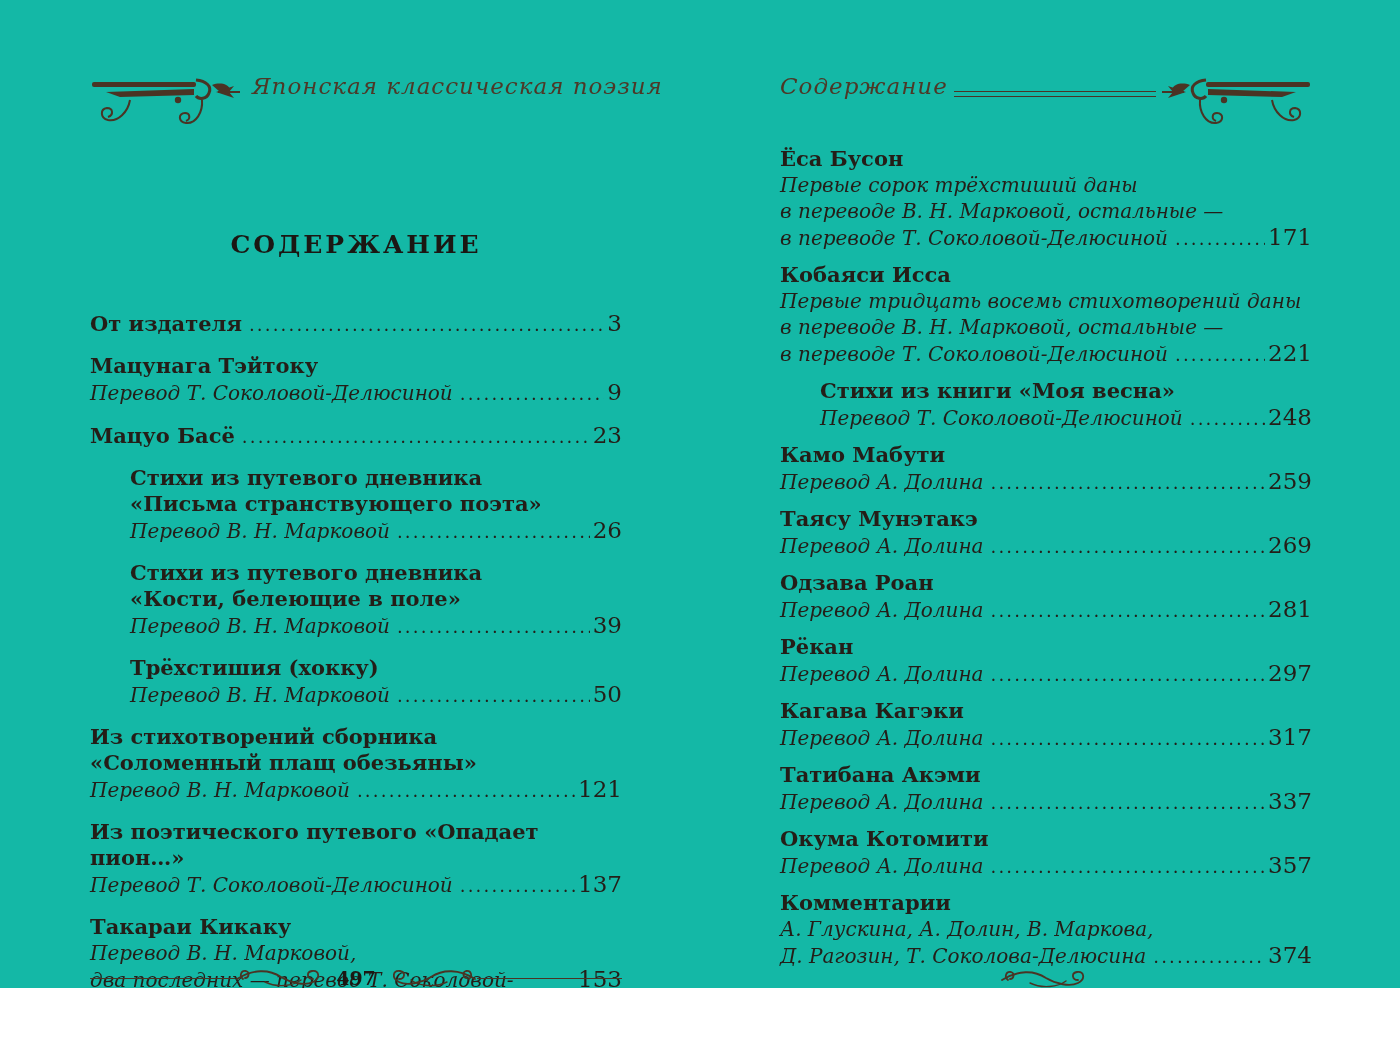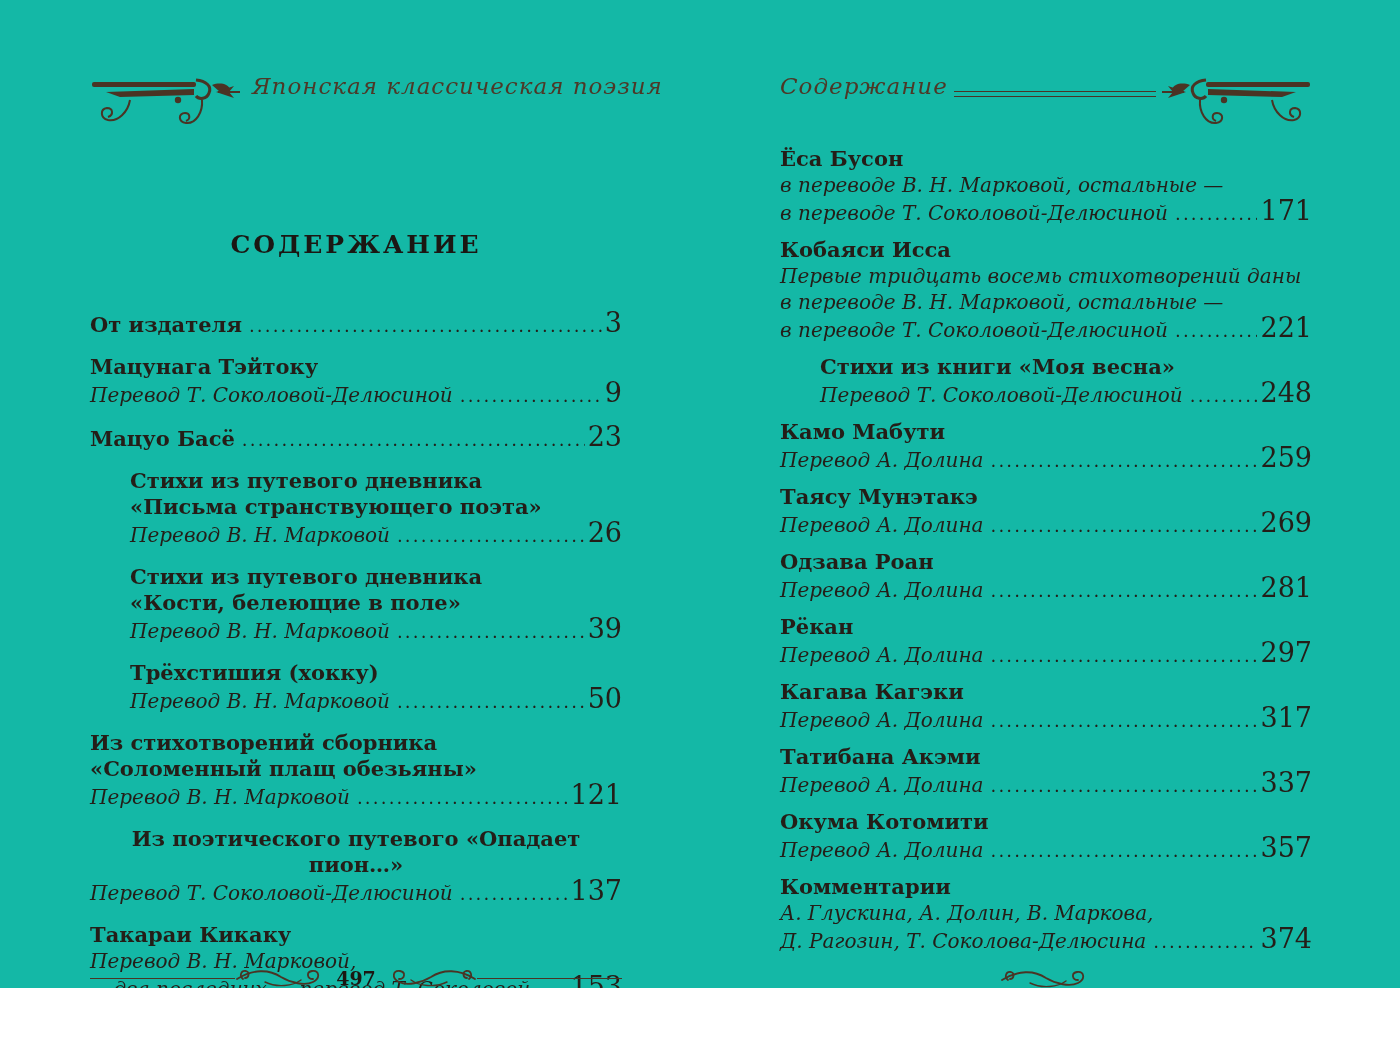--- a/index.html
+++ b/index.html
@@ -24,27 +24,27 @@
   .toc-title { text-align:center; font-weight:bold; font-size:25px; letter-spacing:3px;
                margin-top:93px; line-height:31px; color:#1b1713; }
 
   
   .entries-left  { margin-top:50px; }
   .entries-right { margin-top:10px; }
   .entry { margin-top:15px; }
   .entries-right .entry { margin-top:10px; }
   .entry:first-child { margin-top:0; }
   .entry.indent { padding-left:40px; }
-  .line { display:flex; align-items:baseline; line-height:26px;text-align:center; }
+  .line { display:flex; align-items:baseline; line-height:26px; }
   .line.bold .txt { font-weight:bold; font-size:21px; }
   .line.italic .txt { font-style:italic; font-size:20px; }
   .leader { flex:1; overflow:hidden; white-space:nowrap; margin:0 3px 0 7px;
             font-size:18px; letter-spacing:2.2px; font-style:normal; color:#241e18; }
   .leader::after { content:"...................................................................................................................."; }
-  .pg { font-size:27px; flex:none; font-style:normal; }
+  .pg { font-size:23px; flex:none; font-style:normal; }
 
   
   .footer { position:absolute; top:966px; width:532px; display:flex; align-items:center; }
   .footer-left  { left:90px; }
   .footer-right { left:780px;flex-direction:column; }
   .foot-rule { flex:1; border-top:1.5px solid #4a3424; height:0; }
   .folio { font-weight:bold; font-size:19px; margin:0 9px; color:#1b1713; }
   .swirl { width:92px; height:24px; flex:none; }
 </style>
 </head>
@@ -195,20 +195,23 @@
         </g>
       </svg>
     </div>
 
     <div class="entries-right" id="entries-right">
         <div class="entry">
           <div class="line bold">
             <span class="txt">Ёса Бусон</span>
           </div>
           <div class="line italic">
+            <span class="txt">Первые сорок трёхстиший даны</span>
+          </div>
+          <div class="line italic">
             <span class="txt">в переводе В. Н. Марковой, остальные —</span>
           </div>
           <div class="line italic">
             <span class="txt">в переводе Т. Соколовой-Делюсиной</span>
             <span class="leader"></span>
             <span class="pg">171</span>
           </div>
         </div>
         <div class="entry">
           <div class="line bold">

